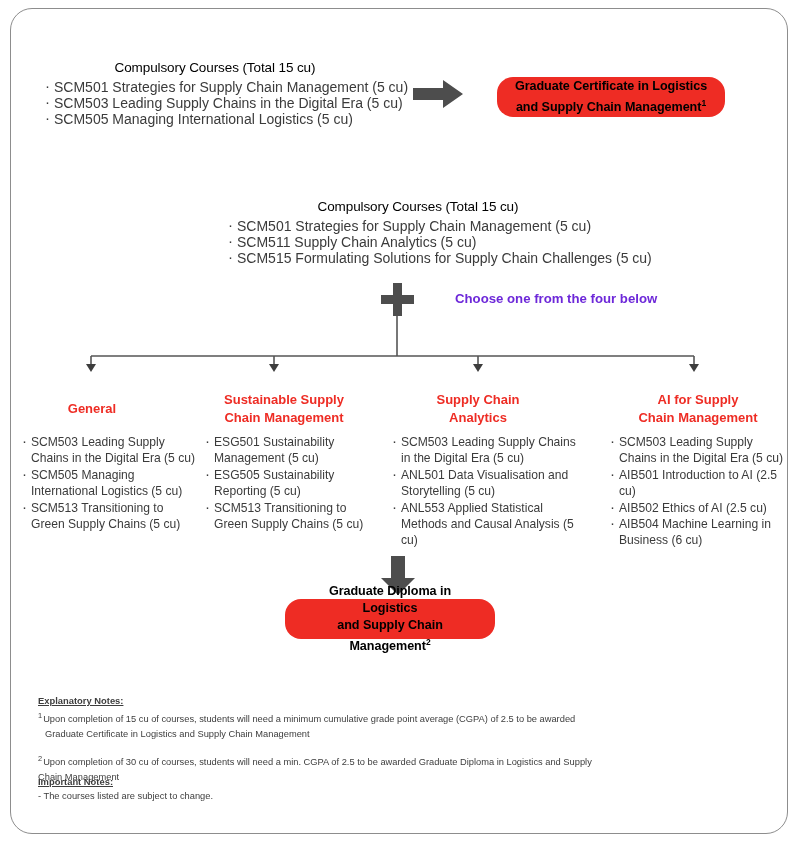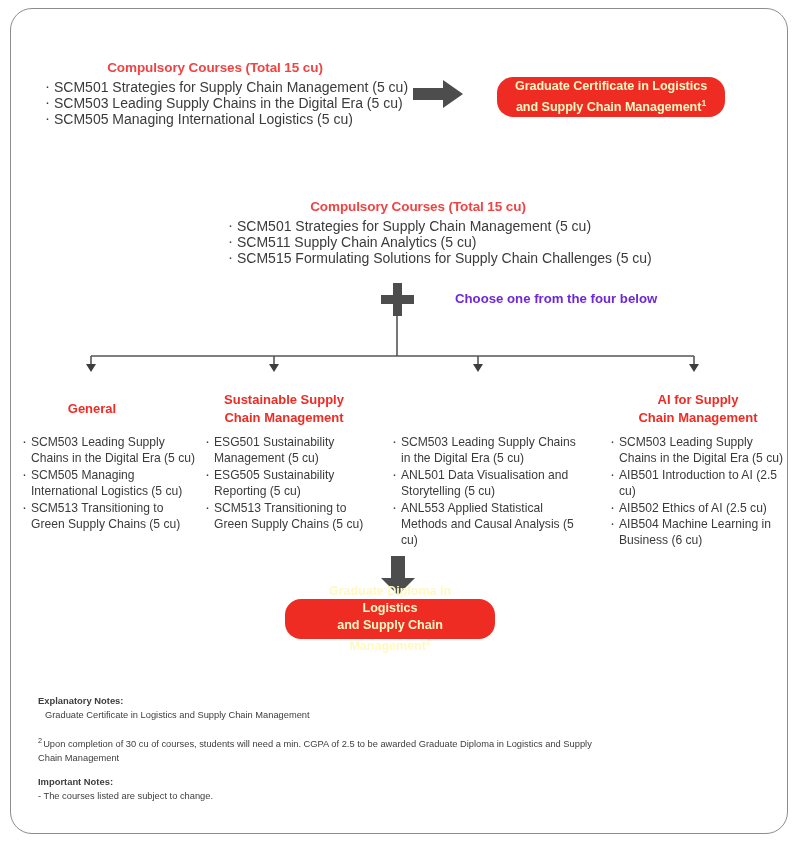--- a/index.html
+++ b/index.html
@@ -26,22 +26,22 @@
     height: 826px;
     border: 1px solid #8d8d8d;
     border-radius: 22px;
     box-sizing: border-box;
   }
 
   
   .blk { position: absolute; }
 
   .sec-title {
-    color: #ef4444;
-    font-weight: bold;
+    color: #000000;
+    font-weight: normal;
     font-size: 13.5px;
     letter-spacing: -0.1px;
     white-space: nowrap;
   }
   .course-list {
     list-style: none;
     margin: 4px 0 0 0;
     padding: 0;
     color: #3b3b3b;
     font-size: 14px;
@@ -59,21 +59,21 @@
     top: -1px;
     font-size: 15px;
     line-height: 16.2px;
     color: #3b3b3b;
   }
 
   
   .pill {
     position: absolute;
     background: #ee2c24;
-    color: #fef9c3;
+    color: #000000;
     font-weight: bold;
     font-size: 12.6px;
     line-height: 17px;
     text-align: center;
     border-radius: 16px;
     display: flex;
     align-items: center;
     justify-content: center;
     padding: 6px 16px;
     box-sizing: border-box;
@@ -127,20 +127,21 @@
     top: -1px;
     font-size: 15px;
     line-height: 16.4px;
     color: #3b3b3b;
   }
 
   
   .notes { position: absolute; color: #3d3d3d; font-size: 9.3px; line-height: 13.4px; }
   .notes-head {
     font-weight: bold;
+    text-decoration: underline;
     font-size: 9.4px;
     display: block;
     margin-bottom: 2px;
   }
   .note-row { display: block; margin-bottom: 1px; }
   .note-row sup { font-size: 7.4px; vertical-align: super; margin-right: 1px; }
   .note-ind { display: block; padding-left: 7px; }
   .note-cont { display: block; }
 </style>
 </head>
@@ -222,20 +223,24 @@
   <div class="col-title" style="left:204px; top:391px; width:160px;">
     <span>Sustainable Supply</span><br>
     <span>Chain Management</span>
   </div>
   <ul class="col-list" style="left:205px; top:434px; width:165px;">
     <li>ESG501 Sustainability Management (5 cu)</li>
     <li>ESG505 Sustainability Reporting (5 cu)</li>
     <li>SCM513 Transitioning to Green Supply Chains (5 cu)</li>
   </ul>
 
+  <div class="col-title" style="left:408px; top:391px; width:140px;">
+    <span>Supply Chain</span><br>
+    <span>Analytics</span>
+  </div>
   <ul class="col-list" style="left:392px; top:434px; width:196px;">
     <li>SCM503 Leading Supply Chains  in the Digital Era (5 cu)</li>
     <li>ANL501 Data Visualisation and Storytelling (5 cu)</li>
     <li>ANL553 Applied Statistical Methods and Causal Analysis (5 cu)</li>
   </ul>
 
   <div class="col-title" style="left:618px; top:391px; width:160px;">
     <span>AI for Supply</span><br>
     <span>Chain Management</span>
   </div>
@@ -254,20 +259,23 @@
 
   <div class="pill" style="left:285px; top:599px; width:210px; height:40px;">
     <span>
       <span>Graduate Diploma in Logistics</span><br>
       <span>and Supply Chain Management</span><sup>2</sup>
     </span>
   </div>
 
   <div class="notes" style="left:38px; top:694px; width:640px;">
     <span class="notes-head">Explanatory Notes:</span>
+    <span class="note-row">
+      <sup>1</sup><span>Upon completion of 15 cu of courses, students will need a minimum cumulative grade point average (CGPA) of 2.5 to be awarded</span>
+    </span>
     <span class="note-ind">Graduate Certificate in Logistics and Supply Chain Management</span>
     <span class="note-row" style="margin-top:11px;">
       <sup>2</sup><span>Upon completion of 30 cu of courses, students will need a min. CGPA of 2.5 to be awarded Graduate Diploma in Logistics and Supply</span>
     </span>
     <span class="note-cont">Chain Management</span>
   </div>
 
   <div class="notes" style="left:38px; top:775px; width:500px;">
     <span class="notes-head">Important Notes:</span>
     <span class="note-cont">- The courses listed are subject to change.</span>

